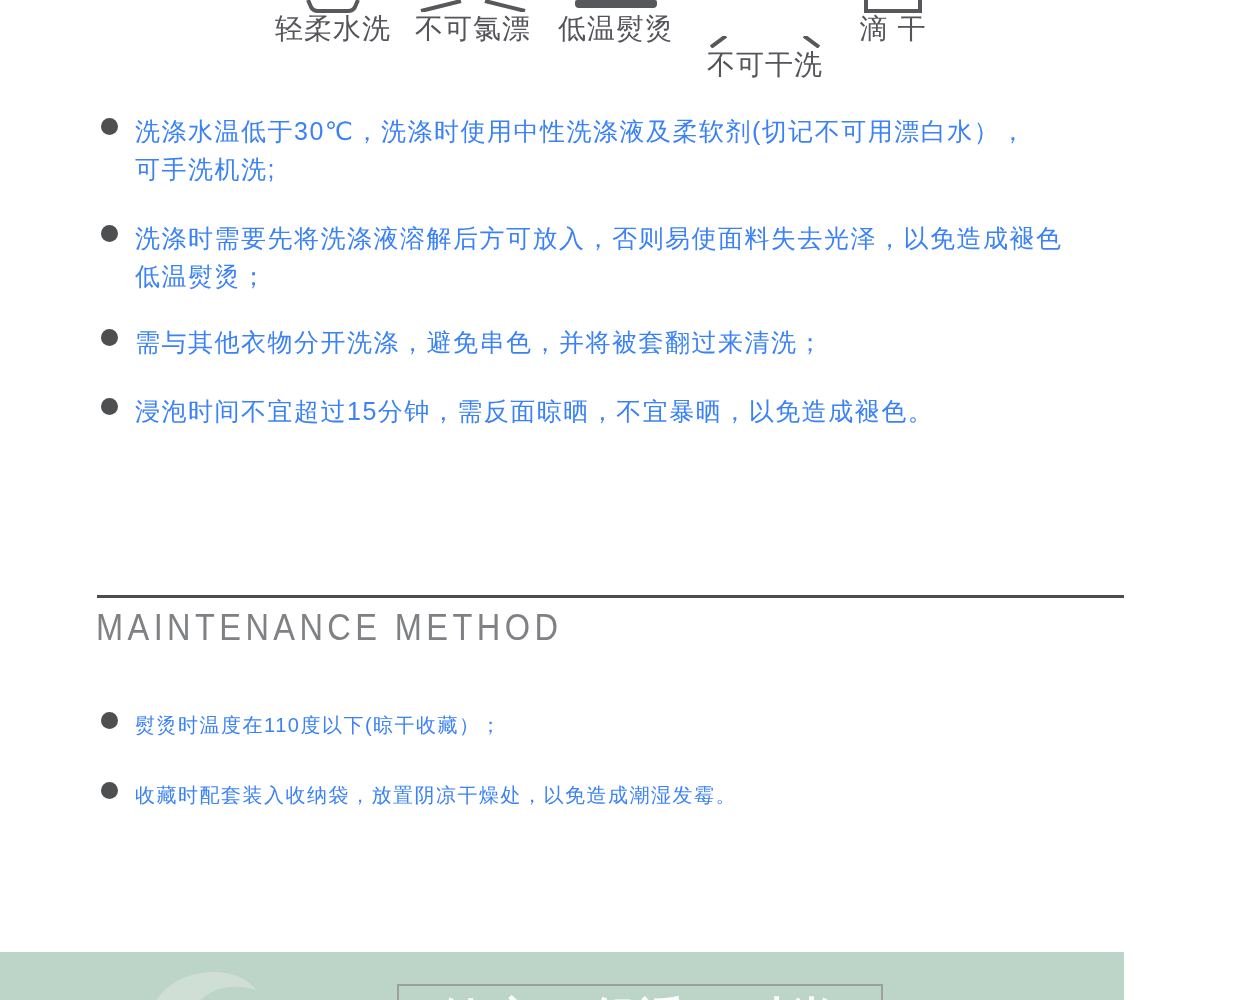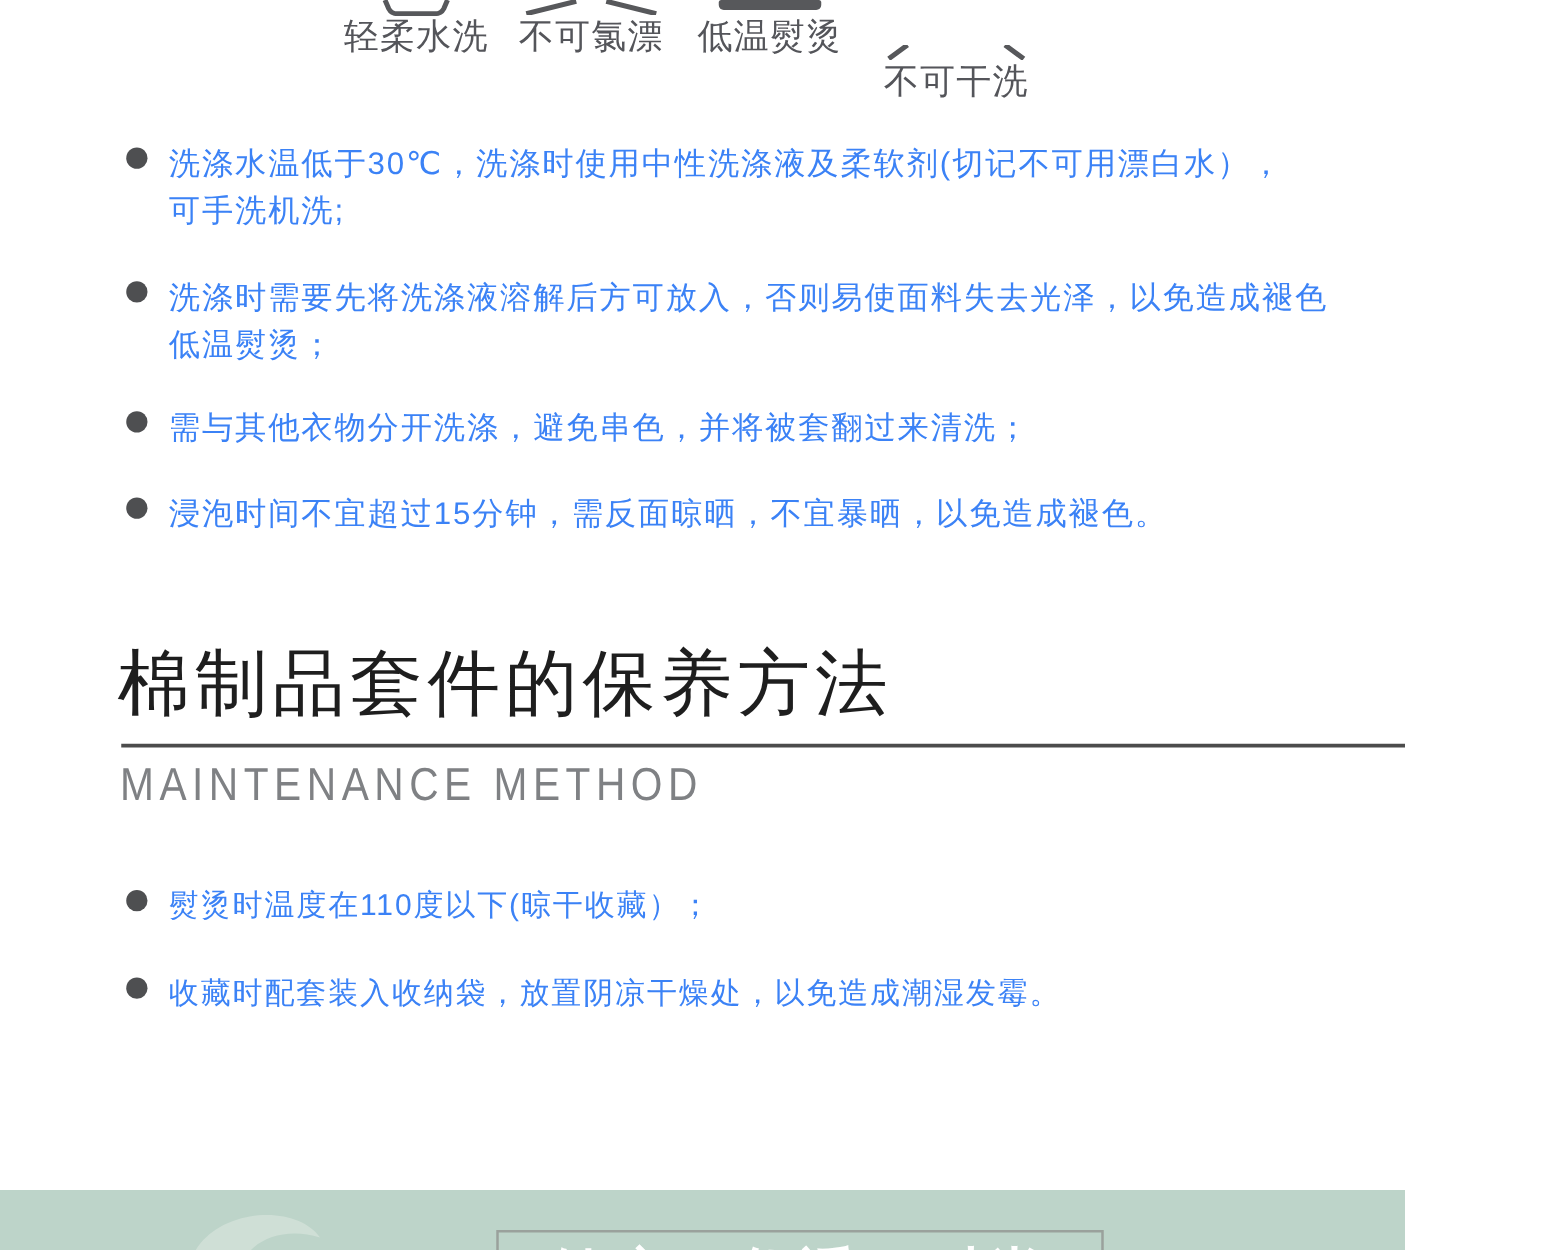--- a/index.html
+++ b/index.html
@@ -23,21 +23,21 @@
   
   .bullet{position:absolute;left:101px;width:1060px;}
   .dot{position:absolute;left:0;top:6px;width:17px;height:17px;border-radius:50%;background:#4e4f51;}
   .lines{margin-left:34px;font-size:25px;line-height:38px;color:#3b82f6;letter-spacing:1.5px;}
   .b1{top:112px;}
   .b2{top:219px;}
   .b3{top:323px;}
   .b4{top:392px;}
   .b5{top:706px;}
   .b6{top:776px;}
-  .b5 .lines,.b6 .lines{font-size:24px;}
+  .b5 .lines,.b6 .lines{font-size:20px;}
 
   
   .section-title{
     position:absolute;left:94px;top:508px;
     font-size:58px;line-height:78px;font-weight:300;
     color:#1e1e1e;letter-spacing:4px;white-space:nowrap;
   }
   .title-rule{position:absolute;left:97px;top:595px;width:1097px;height:3px;background:#4c4c4c;}
   .section-subtitle{
     position:absolute;left:96px;top:606px;
@@ -92,20 +92,28 @@
 
   <div class="care-item ci-4">
     <div class="glyph">
       <svg width="114" height="12" viewBox="0 0 114 12">
         <path d="M18 0 L3 11 M96 0 L111 11" fill="none" stroke="#57585b" stroke-width="4"></path>
       </svg>
     </div>
     <div class="care-label">不可干洗</div>
   </div>
 
+  <div class="care-item ci-5">
+    <div class="glyph">
+      <svg width="58" height="13" viewBox="0 0 58 13">
+        <path d="M2 0 L2 11 L56 11 L56 0" fill="none" stroke="#57585b" stroke-width="4"></path>
+      </svg>
+    </div>
+    <div class="care-label">滴 干</div>
+  </div>
 
   <div class="bullet b1">
     <span class="dot"></span>
     <div class="lines">
       <div>洗涤水温低于30℃，洗涤时使用中性洗涤液及柔软剂(切记不可用漂白水），</div>
       <div>可手洗机洗;</div>
     </div>
   </div>
 
   <div class="bullet b2">
@@ -123,21 +131,20 @@
     </div>
   </div>
 
   <div class="bullet b4">
     <span class="dot"></span>
     <div class="lines">
       <div>浸泡时间不宜超过15分钟，需反面晾晒，不宜暴晒，以免造成褪色。</div>
     </div>
   </div>
 
-  <h1 class="section-title" style="margin:0;">棉制品套件的保养方法</h1>
   <div class="title-rule"></div>
   <div class="section-subtitle">MAINTENANCE METHOD</div>
 
   <div class="bullet b5">
     <span class="dot"></span>
     <div class="lines">
       <div>熨烫时温度在110度以下(晾干收藏）；</div>
     </div>
   </div>
 

